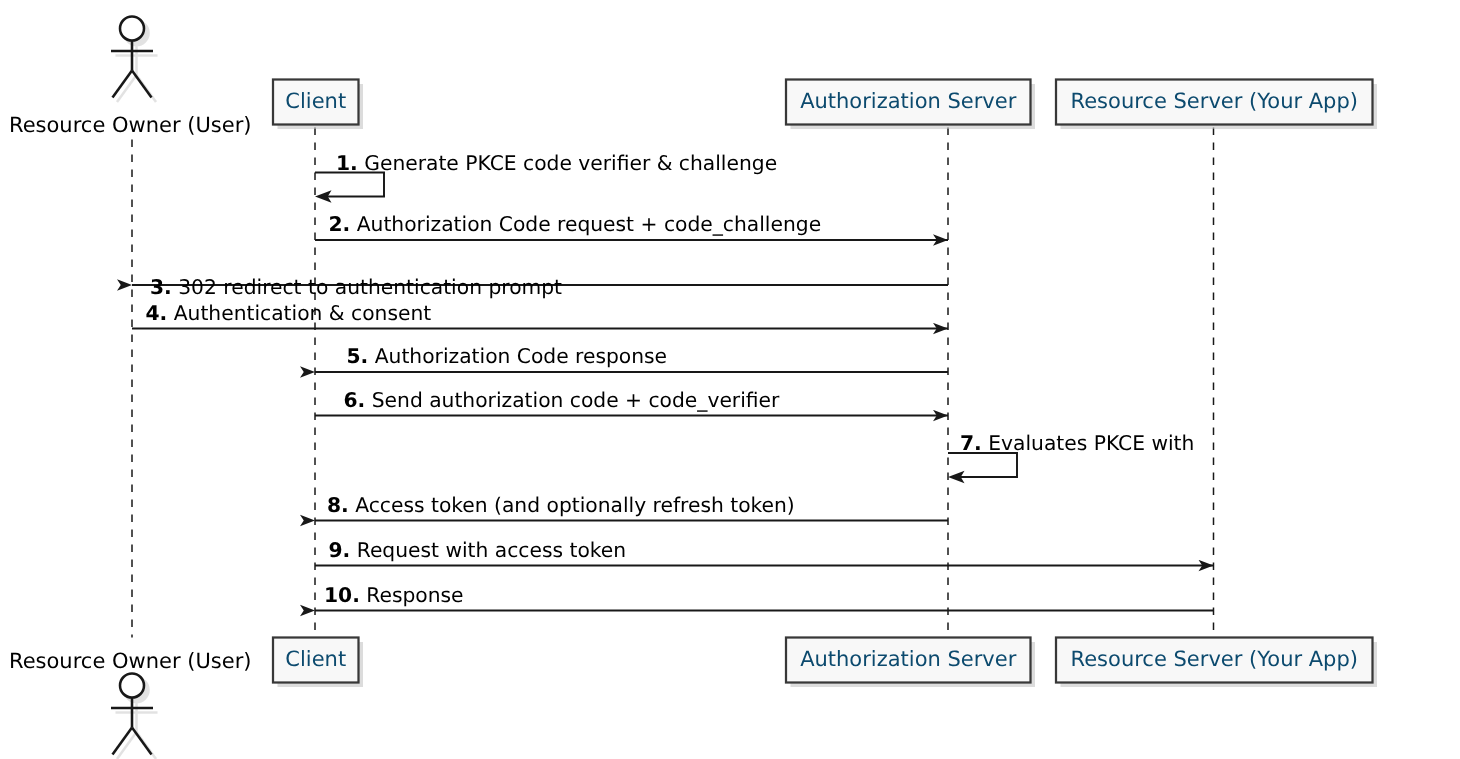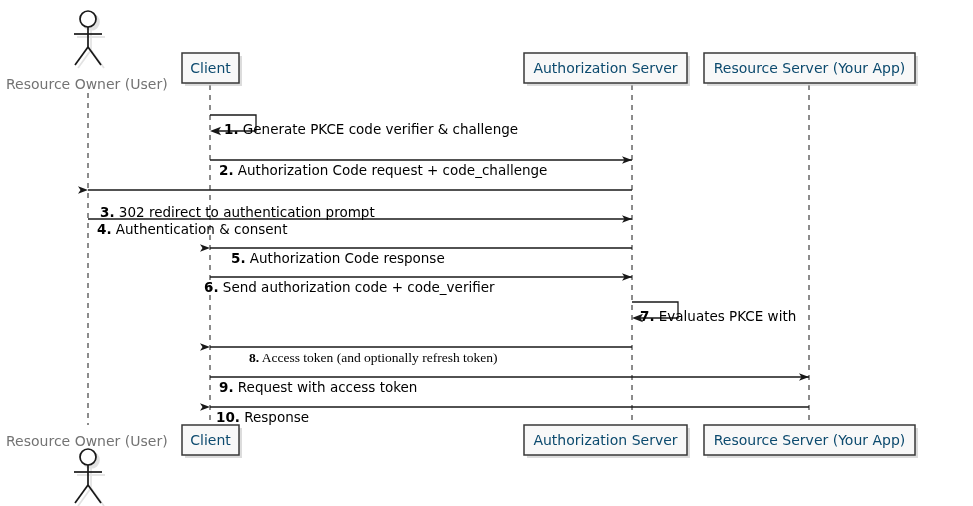--- a/index.html
+++ b/index.html
@@ -1,23 +1,23 @@
 <!DOCTYPE html>
 <html><head>
 <meta charset="utf-8">
 <style>
   html,body{margin:0;padding:0;background:#ffffff;}
   body{font-family:"DejaVu Sans","Liberation Sans",sans-serif;}
   #diagram{position:relative;width:973px;height:506px;background:#ffffff;overflow:hidden;}
   svg{position:absolute;left:0;top:0;}
-  .lbl{position:absolute;font-size:13.5px;color:#000000;white-space:nowrap;line-height:1;margin-top:20px;}
+  .lbl{position:absolute;font-size:13.5px;color:#000000;white-space:nowrap;line-height:1;}
   .lbl b{font-weight:bold;}
   .pbox-text{position:absolute;font-size:14px;color:#0c4a6e;white-space:nowrap;
              display:flex;align-items:center;justify-content:center;}
-  .actor-label{position:absolute;font-size:14px;color:#737373;white-space:nowrap;}
+  .actor-label{position:absolute;font-size:14px;color:#000000;white-space:nowrap;}
 </style>
 </head>
 <body>
 
 <div id="diagram">
 
   <svg id="layer" width="973" height="506" xmlns="http://www.w3.org/2000/svg">
     <defs>
       <marker id="arrL" markerWidth="12" markerHeight="12" refX="1" refY="4" orient="auto" markerUnits="userSpaceOnUse">
         <path d="M1,4 L11,0.2 L8.5,4 L11,7.8 Z" fill="#181818"></path>
@@ -95,23 +95,23 @@
         </g>
       </g>
   </svg>
 
   <div id="labels">
       <div class="lbl" style="left: 224px; top: 103px;"><b>1.</b><span> Generate PKCE code verifier &amp; challenge</span></div>
       <div class="lbl" style="left: 219px; top: 144px;"><b>2.</b><span> Authorization Code request + code_challenge</span></div>
       <div class="lbl" style="left: 100px; top: 186px;"><b>3.</b><span> 302 redirect to authentication prompt</span></div>
       <div class="lbl" style="left: 97px; top: 203px;"><b>4.</b><span> Authentication &amp; consent</span></div>
       <div class="lbl" style="left: 231px; top: 232px;"><b>5.</b><span> Authorization Code response</span></div>
-      <div class="lbl" style="left: 204px; top: 261px;"><b>6.</b><span> Send authorization code + code_verifier</span></div>
+      <div class="lbl" style="left: 229px; top: 261px;"><b>6.</b><span> Send authorization code + code_verifier</span></div>
       <div class="lbl" style="left: 640px; top: 290px;"><b>7.</b><span> Evaluates PKCE with</span></div>
-      <div class="lbl" style="left: 249px; top: 331px; font-family: Liberation Serif, serif;"><b>8.</b><span> Access token (and optionally refresh token)</span></div>
+      <div class="lbl" style="left: 218px; top: 331px;"><b>8.</b><span> Access token (and optionally refresh token)</span></div>
       <div class="lbl" style="left: 219px; top: 361px;"><b>9.</b><span> Request with access token</span></div>
       <div class="lbl" style="left: 216px; top: 391px;"><b>10.</b><span> Response</span></div>
     </div>
   <div id="ptexts">
       <div class="pbox-text" style="left: 182px; top: 53px; width: 57px; height: 30px;">Client</div>
       <div class="pbox-text" style="left: 182px; top: 425px; width: 57px; height: 30px;">Client</div>
       <div class="pbox-text" style="left: 524px; top: 53px; width: 163px; height: 30px;">Authorization Server</div>
       <div class="pbox-text" style="left: 524px; top: 425px; width: 163px; height: 30px;">Authorization Server</div>
       <div class="pbox-text" style="left: 704px; top: 53px; width: 211px; height: 30px;">Resource Server (Your App)</div>
       <div class="pbox-text" style="left: 704px; top: 425px; width: 211px; height: 30px;">Resource Server (Your App)</div>

